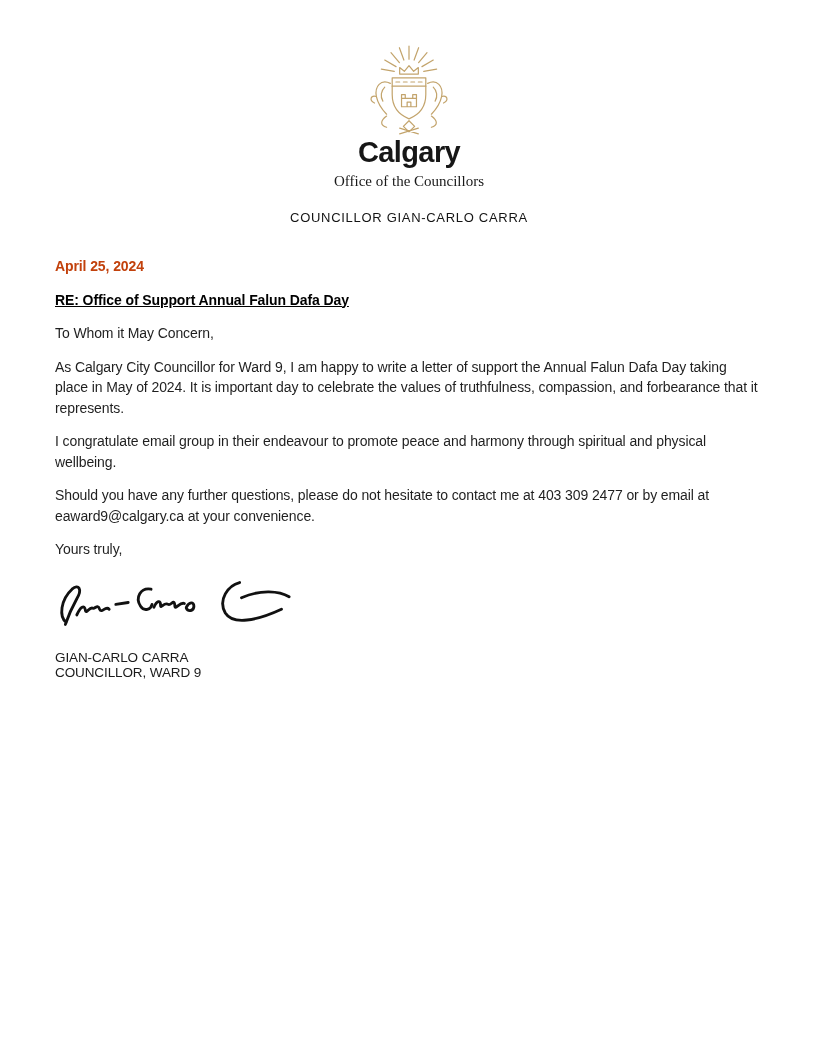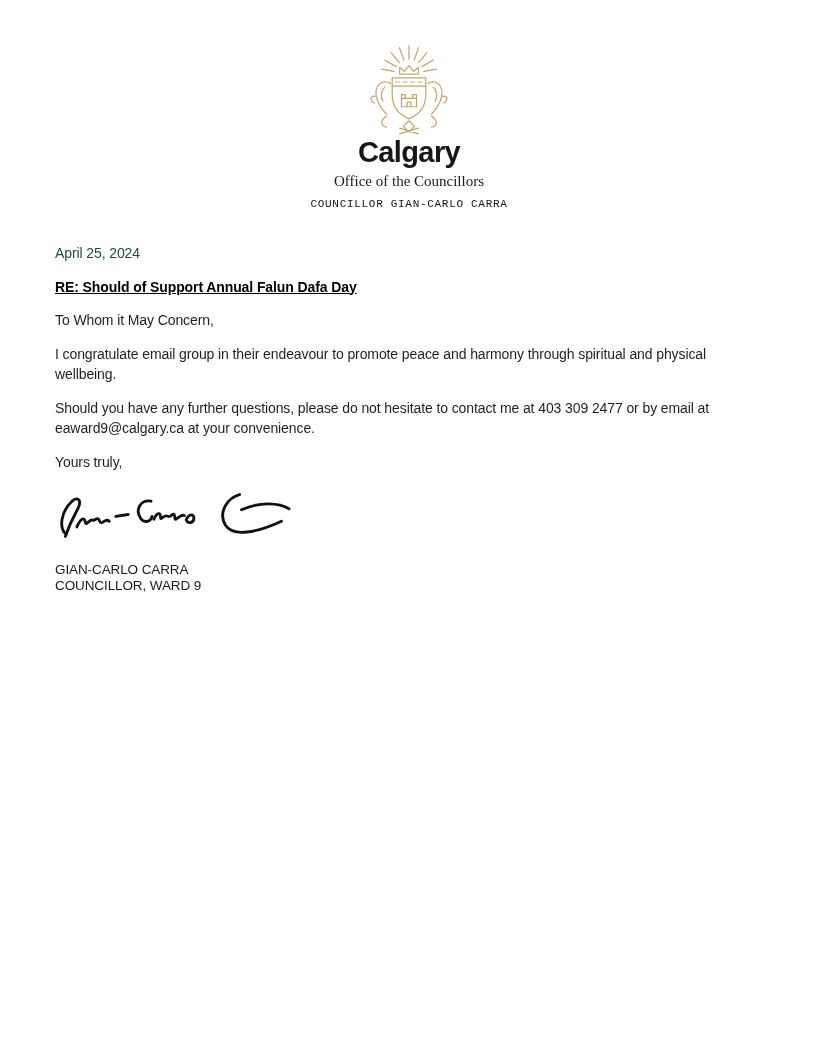--- a/index.html
+++ b/index.html
@@ -18,33 +18,33 @@
   .crest { display:block; margin:0 auto; }
   .wordmark {
     font-size:29px; font-weight:bold; letter-spacing:-0.6px;
     color:#161616; line-height:30px; margin-top:1px;
   }
   .office-line {
     font-family:"Liberation Serif", serif;
     font-size:15px; color:#191919; margin-top:6px; line-height:16px;
   }
   .councillor-line {
-    font-family:Liberation Mono, monospace;
-    font-size:11px; letter-spacing:0.7px; color:#141414;
-    margin-top:8px; line-height:15px;
+    font-family:Liberation Sans, sans-serif;
+    font-size:13px; letter-spacing:0.7px; color:#141414;
+    margin-top:21px; line-height:15px;
   }
   .letter-body {
     margin-top:31px;
     font-size:14px;
     line-height:20.5px;
     color:#1f1f1f;
     letter-spacing:-0.1px;
   }
   .letter-body p { margin:0 0 13px 0; }
-  .date-line { font-weight:normal; color:#14532d; }
+  .date-line { font-weight:bold; color:#c2410c; }
   .subject-line { font-weight:bold; text-decoration:underline; color:#000; }
   .signature { display:block; margin:5px 0 0 -2px; }
   .sig-block { margin-top:17px; font-size:13.5px; line-height:15.5px; color:#1b1b1b; }
 </style>
 </head>
 <body>
 
 <div class="page">
 
   <div class="letterhead">
@@ -76,22 +76,23 @@
       <path d="M50,92 L70,98 M70,92 L50,98"></path>
     </svg>
 
     <div class="wordmark">Calgary</div>
     <div class="office-line">Office of the Councillors</div>
     <div class="councillor-line">COUNCILLOR GIAN-CARLO CARRA</div>
   </div>
 
   <div class="letter-body">
     <p class="date-line">April 25, 2024</p>
-    <p class="subject-line">RE: Should of Support Annual Falun Dafa Day</p>
+    <p class="subject-line">RE: Office of Support Annual Falun Dafa Day</p>
     <p>To Whom it May Concern,</p>
+    <p>As Calgary City Councillor for Ward 9, I am happy to write a letter of support the Annual Falun Dafa Day taking place in May of 2024. It is important day to celebrate the values of truthfulness, compassion, and forbearance that it represents.</p>
     <p>I congratulate email group in their endeavour to promote peace and harmony through spiritual and physical wellbeing.</p>
     <p>Should you have any further questions, please do not hesitate to contact me at 403 309 2477 or by email at eaward9@calgary.ca at your convenience.</p>
     <p>Yours truly,</p>
 
     <svg class="signature" width="238" height="60" viewBox="0 0 250 63" fill="none" stroke="#111111" stroke-width="3" stroke-linecap="round" stroke-linejoin="round">
 
       <path d="M14,52 C6,46 8,28 20,17 C27,11 31,17 25,27 C20,36 16,45 13,54"></path>
       <path d="M25,44 C29,35 33,33 34,39 C35,44 38,35 42,37 C44,38 47,32 49,38 C51,43 55,34 59,38"></path>
 
       <path d="M66,33 L79,31"></path>

